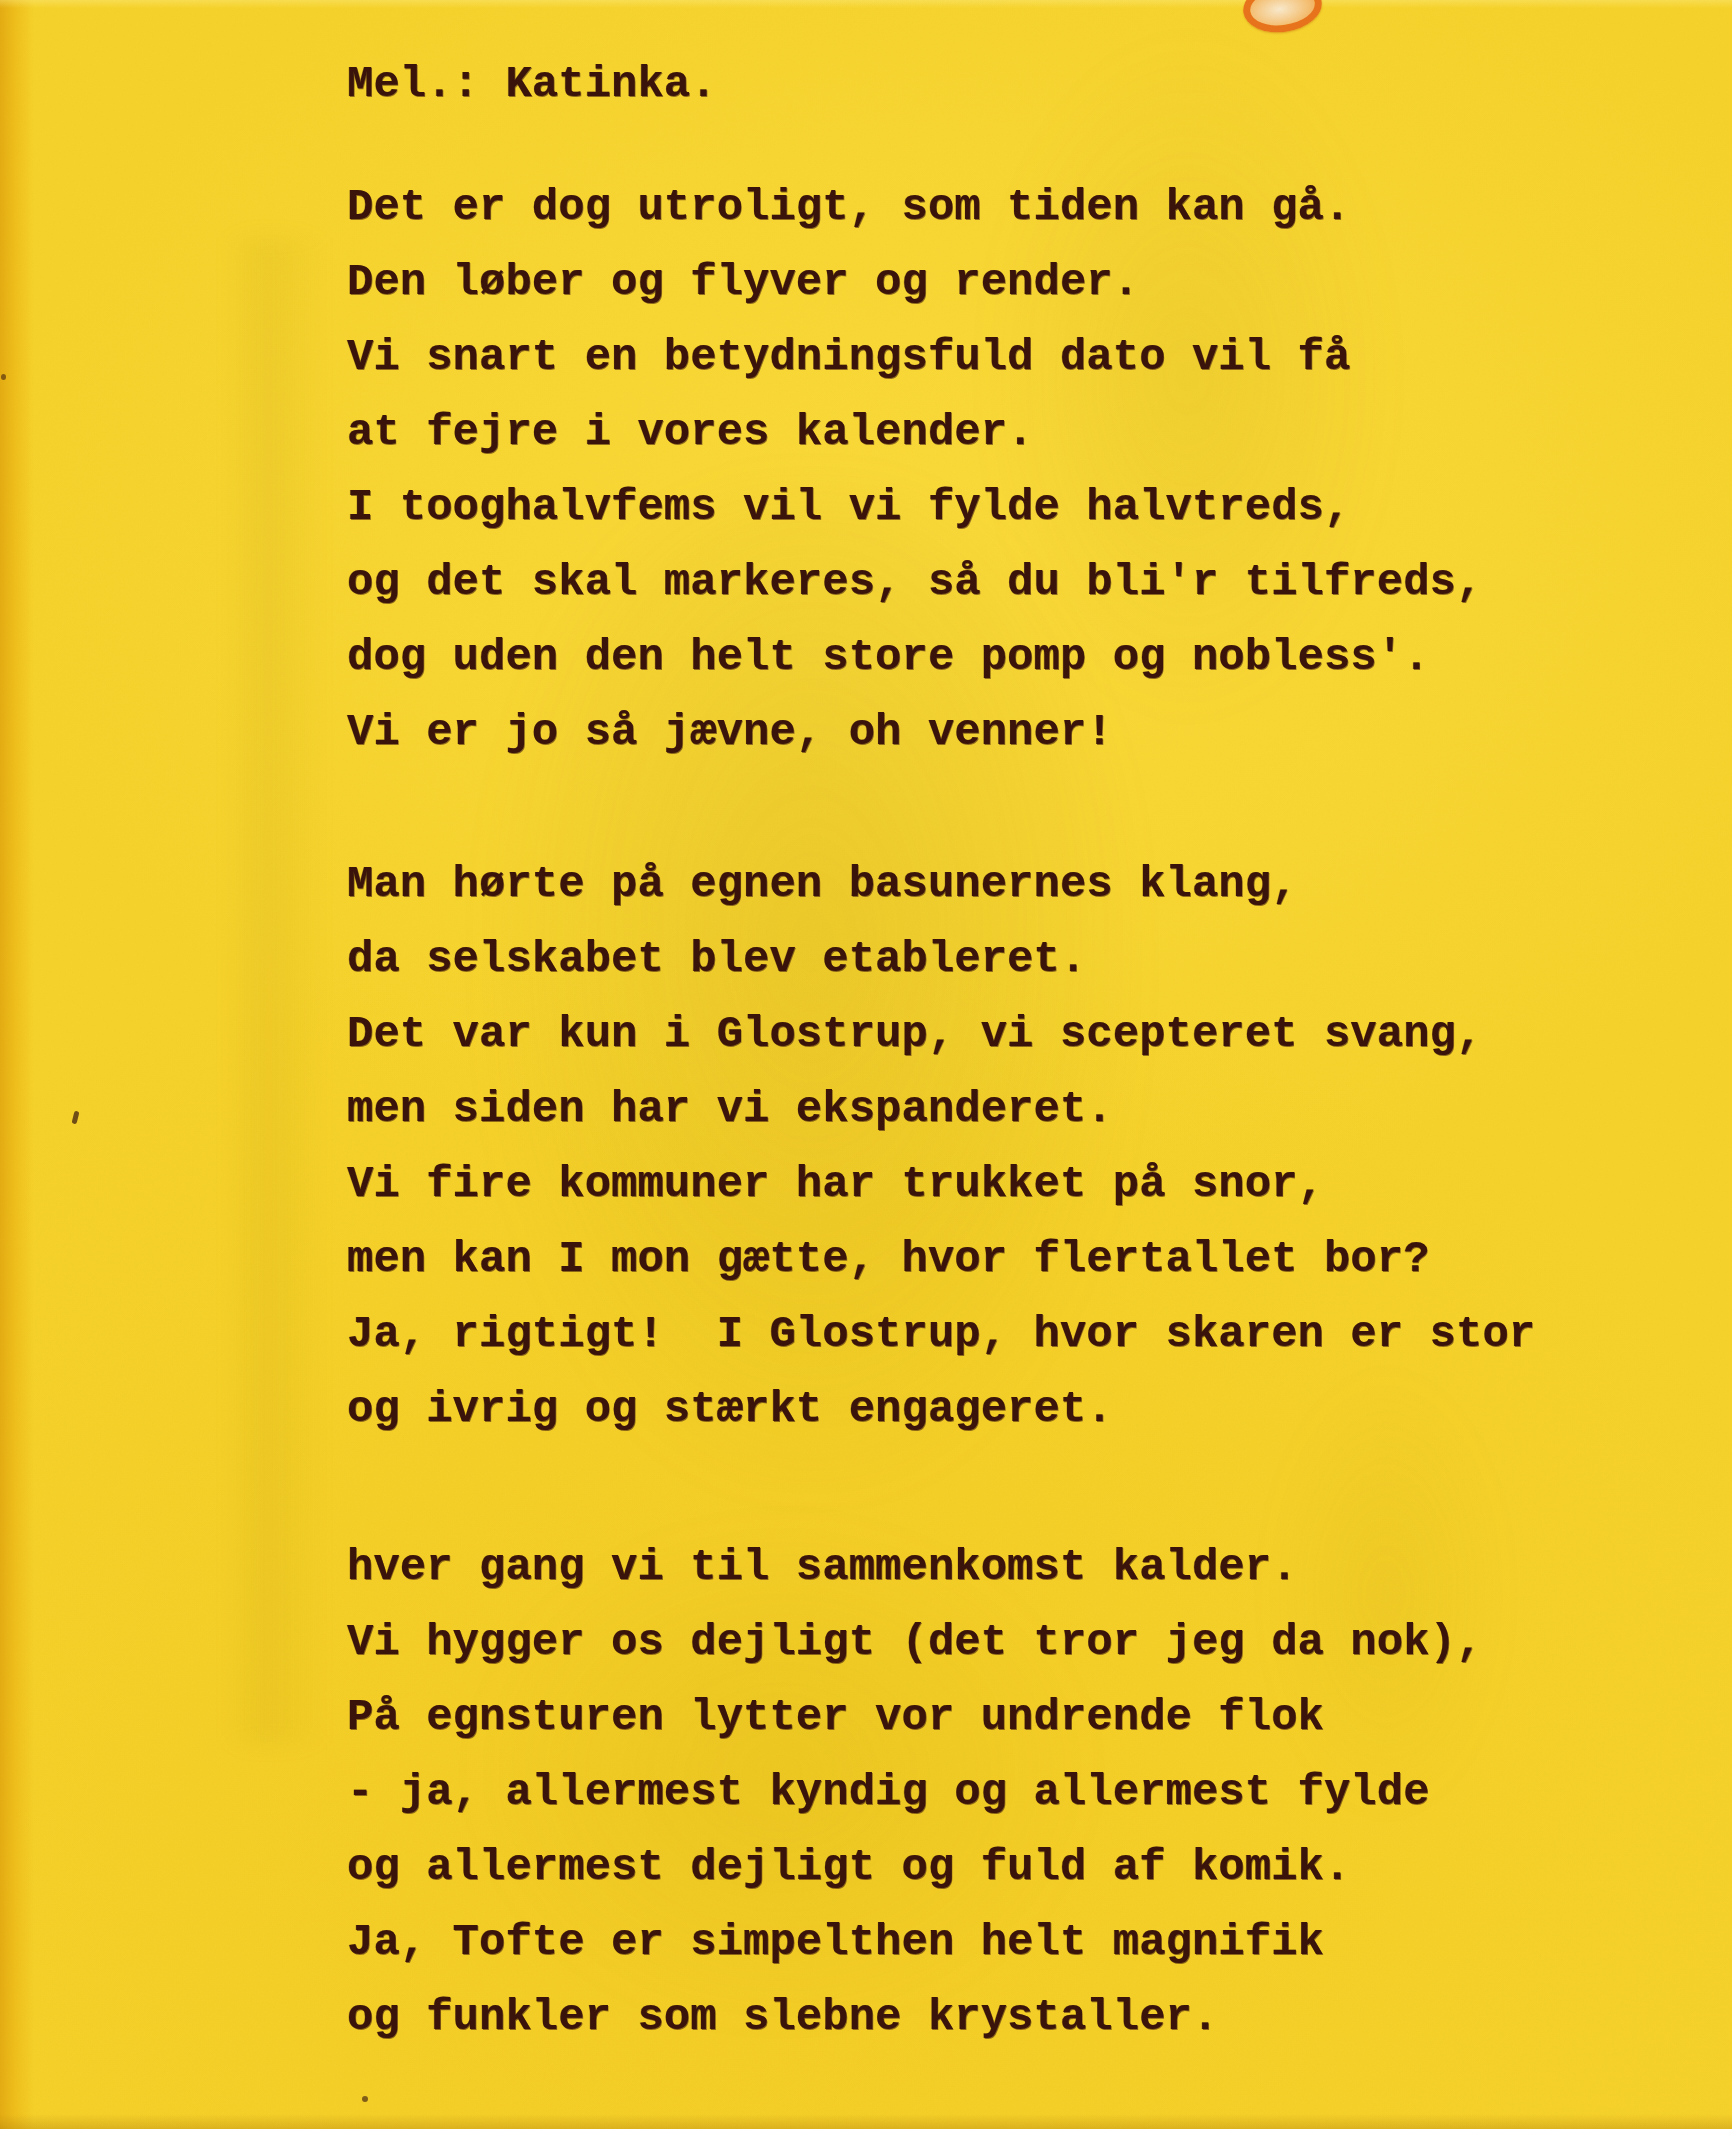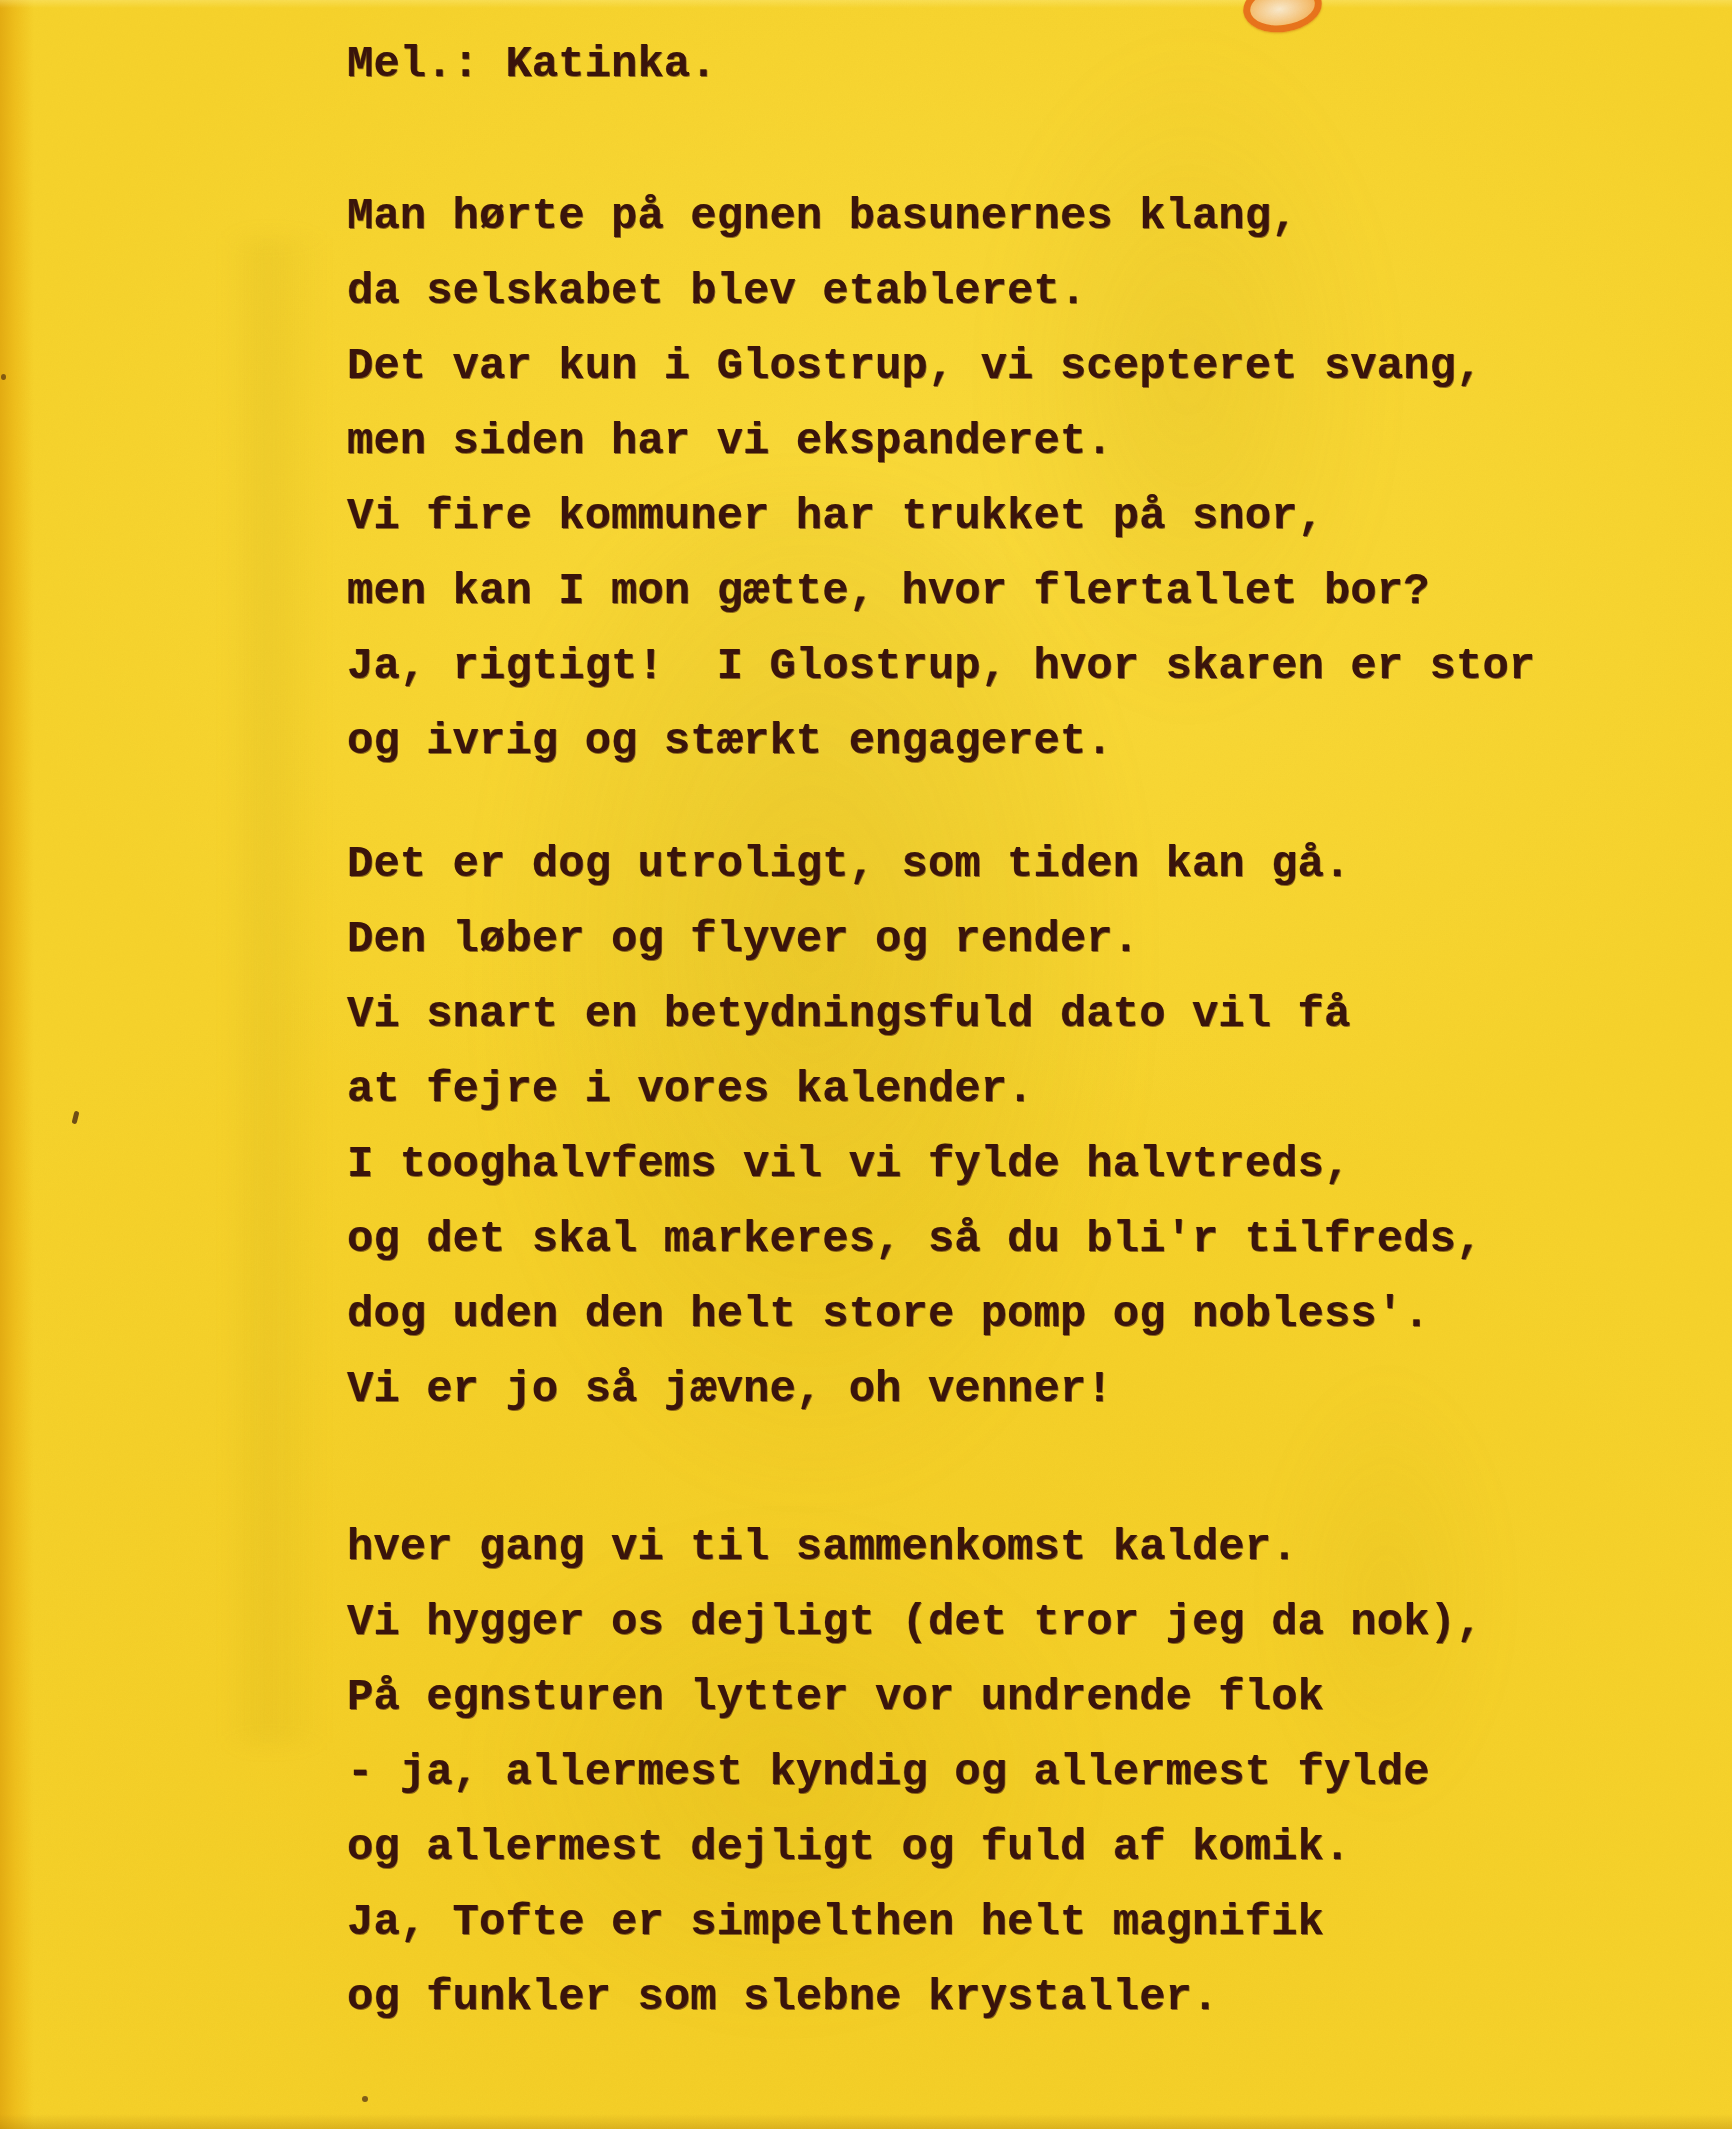--- a/index.html
+++ b/index.html
@@ -76,21 +76,21 @@
     border-radius: 3px; transform: rotate(14deg); opacity: 0.75;
   }
   .speck-edge {
     left: 1px; top: 374px; width: 5px; height: 6px; border-radius: 50%; opacity: 0.6;
   }
   .speck-bottom {
     left: 362px; top: 2096px; width: 6px; height: 6px; border-radius: 50%; opacity: 0.65;
   }
 
   
-  .content { position: absolute; left: 347px; top: 27px; width: 1346px; }
+  .content { position: absolute; left: 347px; top: 47px; width: 1346px; }
   .line {
     height: 75px;
     line-height: 75px;
     font-size: 44px;
     font-weight: bold;
     color: #3a140b;
     white-space: pre;
     text-shadow:
       0.7px 0.7px 0.6px rgba(58,20,11,0.55),
       -0.4px 0.2px 0.5px rgba(58,20,11,0.30);
@@ -123,40 +123,40 @@
 
   <div class="orange-mark"></div>
   <div class="speck speck-comma"></div>
   <div class="speck speck-edge"></div>
   <div class="speck speck-bottom"></div>
 
   <div class="content">
 
     <div class="line">Mel.: Katinka.</div>
 
+    <div class="stanza stanza-1">
+      <div class="line">Det er dog utroligt, som tiden kan gå.</div>
+      <div class="line">Den løber og flyver og render.</div>
+      <div class="line">Vi snart en betydningsfuld dato vil få</div>
+      <div class="line">at fejre i vores kalender.</div>
+      <div class="line">I tooghalvfems vil vi fylde halvtreds,</div>
+      <div class="line">og det skal markeres, så du bli'r tilfreds,</div>
+      <div class="line">dog uden den helt store pomp og nobless'.</div>
+      <div class="line">Vi er jo så jævne, oh venner!</div>
+    </div>
+
     <div class="stanza stanza-2">
       <div class="line">Man hørte på egnen basunernes klang,</div>
       <div class="line">da selskabet blev etableret.</div>
       <div class="line">Det var kun i Glostrup, vi scepteret svang,</div>
       <div class="line">men siden har vi ekspanderet.</div>
       <div class="line">Vi fire kommuner har trukket på snor,</div>
       <div class="line">men kan I mon gætte, hvor flertallet bor?</div>
       <div class="line">Ja, rigtigt!  I Glostrup, hvor skaren er stor</div>
       <div class="line">og ivrig og stærkt engageret.</div>
-    </div>
-
-    <div class="stanza stanza-1">
-      <div class="line">Det er dog utroligt, som tiden kan gå.</div>
-      <div class="line">Den løber og flyver og render.</div>
-      <div class="line">Vi snart en betydningsfuld dato vil få</div>
-      <div class="line">at fejre i vores kalender.</div>
-      <div class="line">I tooghalvfems vil vi fylde halvtreds,</div>
-      <div class="line">og det skal markeres, så du bli'r tilfreds,</div>
-      <div class="line">dog uden den helt store pomp og nobless'.</div>
-      <div class="line">Vi er jo så jævne, oh venner!</div>
     </div>
 
     <div class="stanza stanza-3">
       <div class="line">hver gang vi til sammenkomst kalder.</div>
       <div class="line">Vi hygger os dejligt (det tror jeg da nok),</div>
       <div class="line">På egnsturen lytter vor undrende flok</div>
       <div class="line">- ja, allermest kyndig og allermest fylde</div>
       <div class="line">og allermest dejligt og fuld af komik.</div>
       <div class="line">Ja, Tofte er simpelthen helt magnifik</div>
       <div class="line">og funkler som slebne krystaller.</div>

